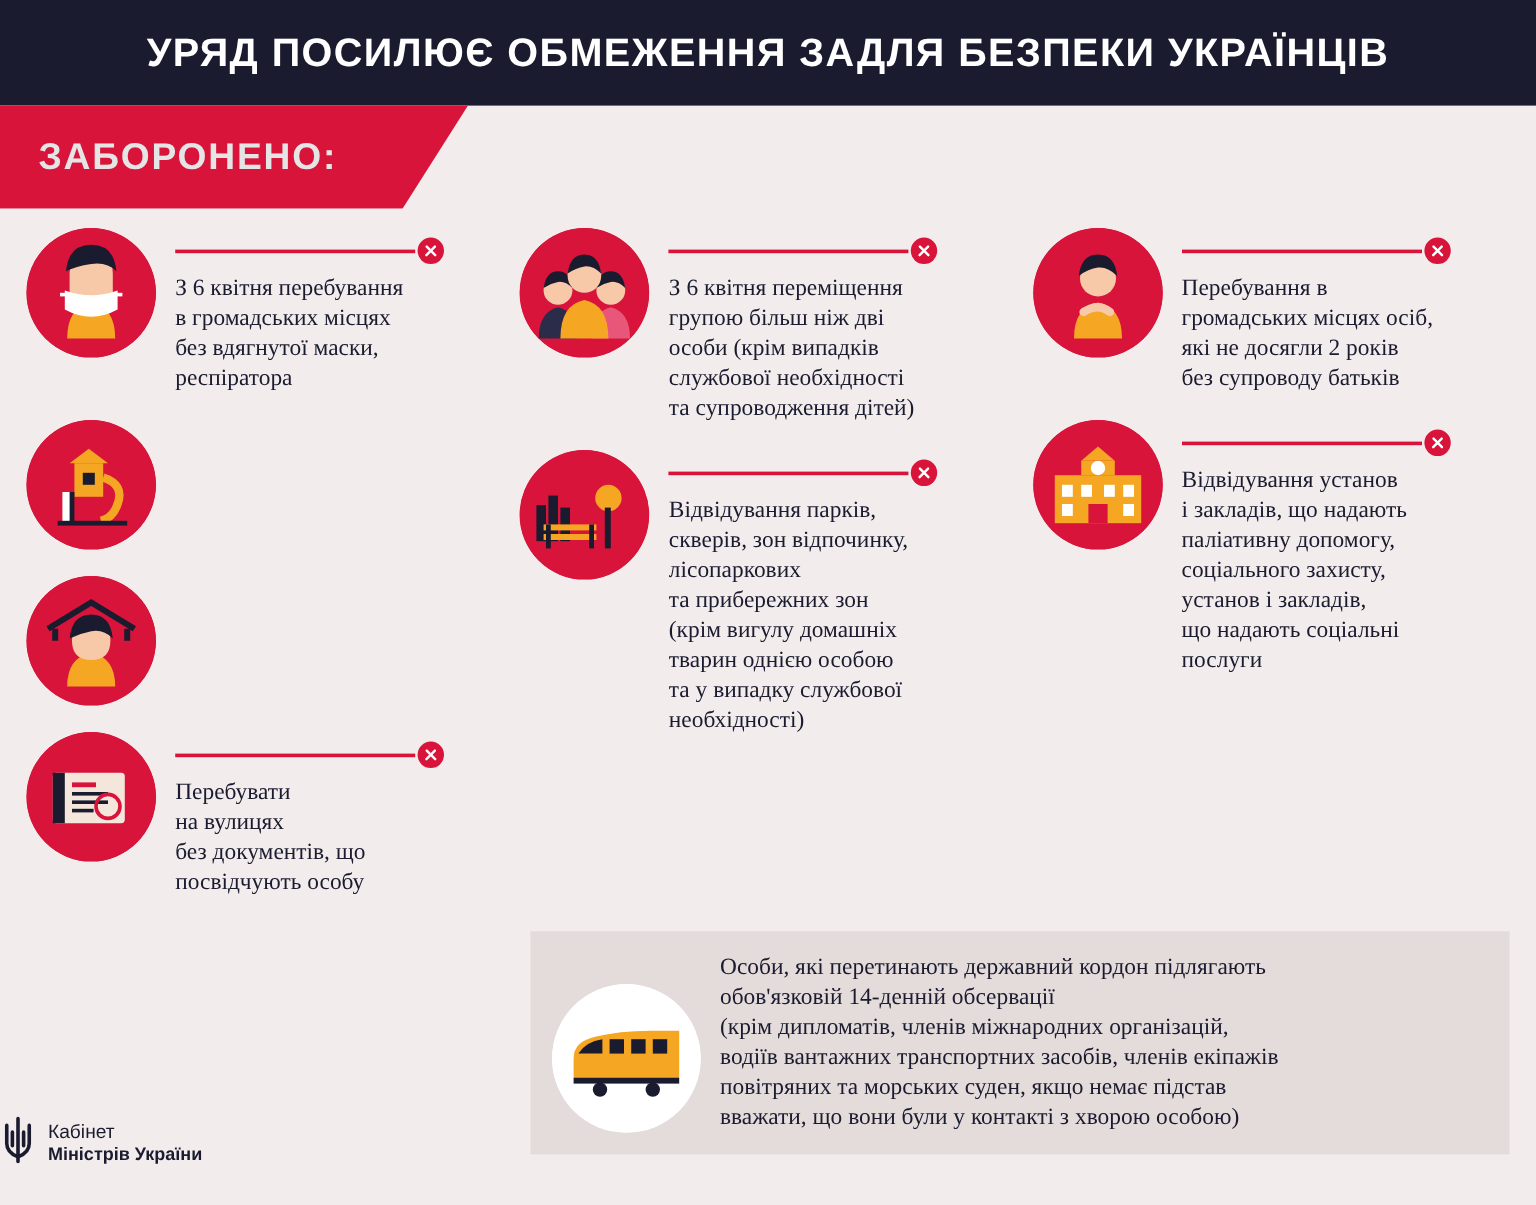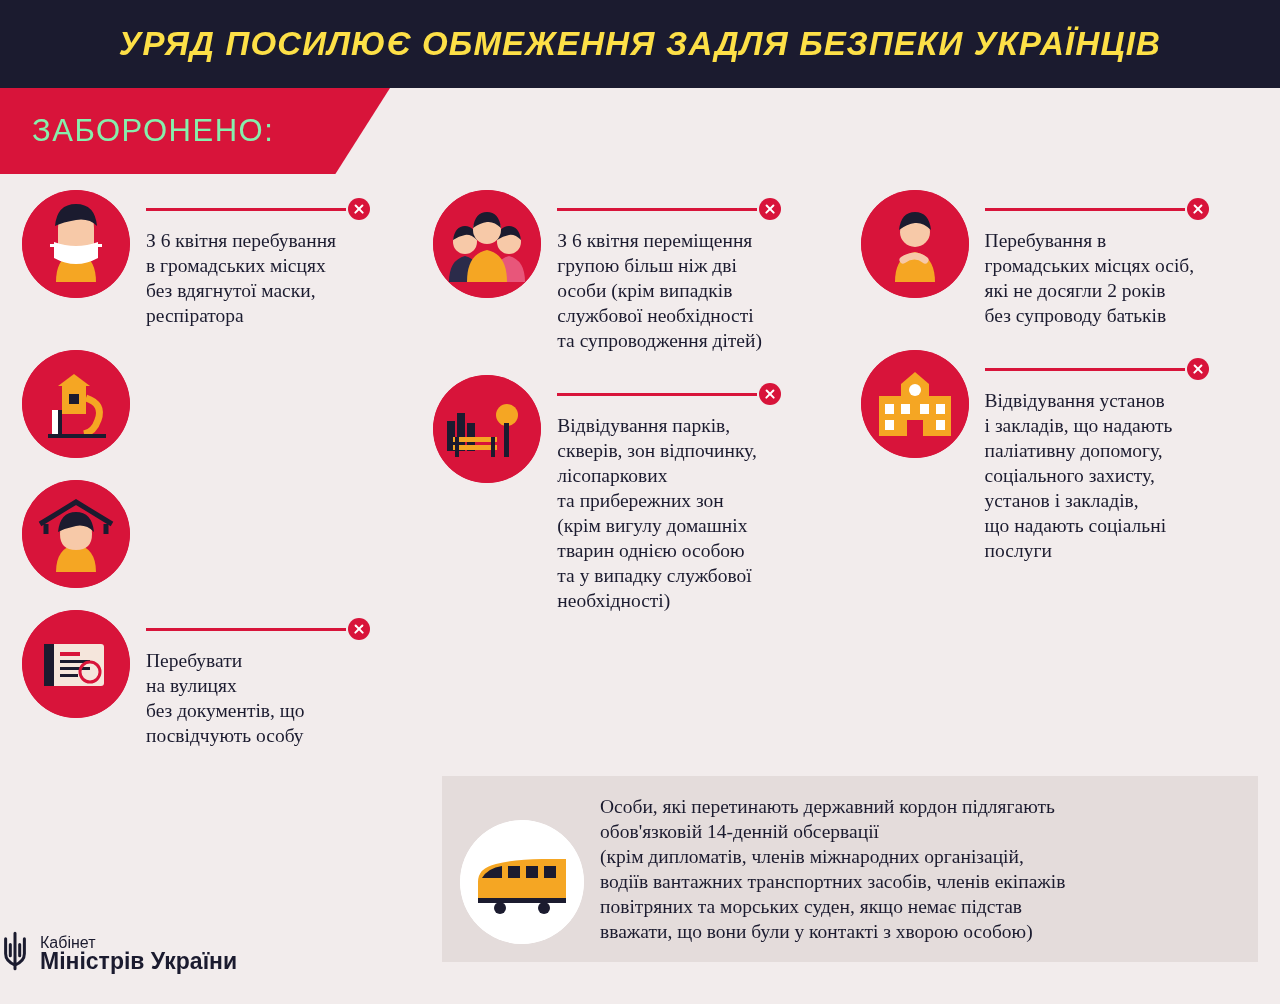--- a/index.html
+++ b/index.html
@@ -17,28 +17,27 @@
 
   
   .header {
     height: 88px;
     background: #1b1b2f;
     display: flex;
     align-items: center;
     justify-content: center;
   }
   .header-title {
-    color: #fde047;
+    color: #ffffff;
     font-family: "Liberation Sans", sans-serif;
     font-weight: bold;
     font-size: 33px;
     letter-spacing: 1.2px;
     text-transform: uppercase;
     white-space: nowrap;
-    font-style: italic;
   }
 
   
   .banner-wrap {
     position: relative;
     height: 86px;
   }
   .banner {
     position: absolute;
     left: 0;
@@ -46,23 +45,23 @@
     width: 390px;
     height: 86px;
     background: #d8143a;
     display: flex;
     align-items: center;
     padding-left: 32px;
     box-sizing: border-box;
     clip-path: polygon(0 0, 100% 0, 86% 100%, 0 100%);
   }
   .banner-text {
-    color: #86efac;
+    color: #e5e5e5;
     font-family: "Liberation Sans", sans-serif;
-    font-weight: normal;
+    font-weight: bold;
     font-size: 31px;
     letter-spacing: 1.5px;
     text-transform: uppercase;
   }
 
   
   .columns {
     display: flex;
     padding: 16px 22px 0 22px;
     box-sizing: border-box;
@@ -172,21 +171,21 @@
     align-items: center;
     justify-content: flex-start;
     gap: 10px;
   }
   .footer-text {
     font-family: "Liberation Sans", sans-serif;
     color: #1b1b2f;
     line-height: 19px;
   }
   .footer-line1 { font-size: 16px; }
-  .footer-line2 { font-size: 23px; font-weight: bold; }
+  .footer-line2 { font-size: 15px; font-weight: bold; }
 </style>
 </head>
 <body>
 
 <div class="header">
   <div class="header-title">УРЯД ПОСИЛЮЄ ОБМЕЖЕННЯ ЗАДЛЯ БЕЗПЕКИ УКРАЇНЦІВ</div>
 </div>
 
 <div class="banner-wrap">
   <div class="banner">

